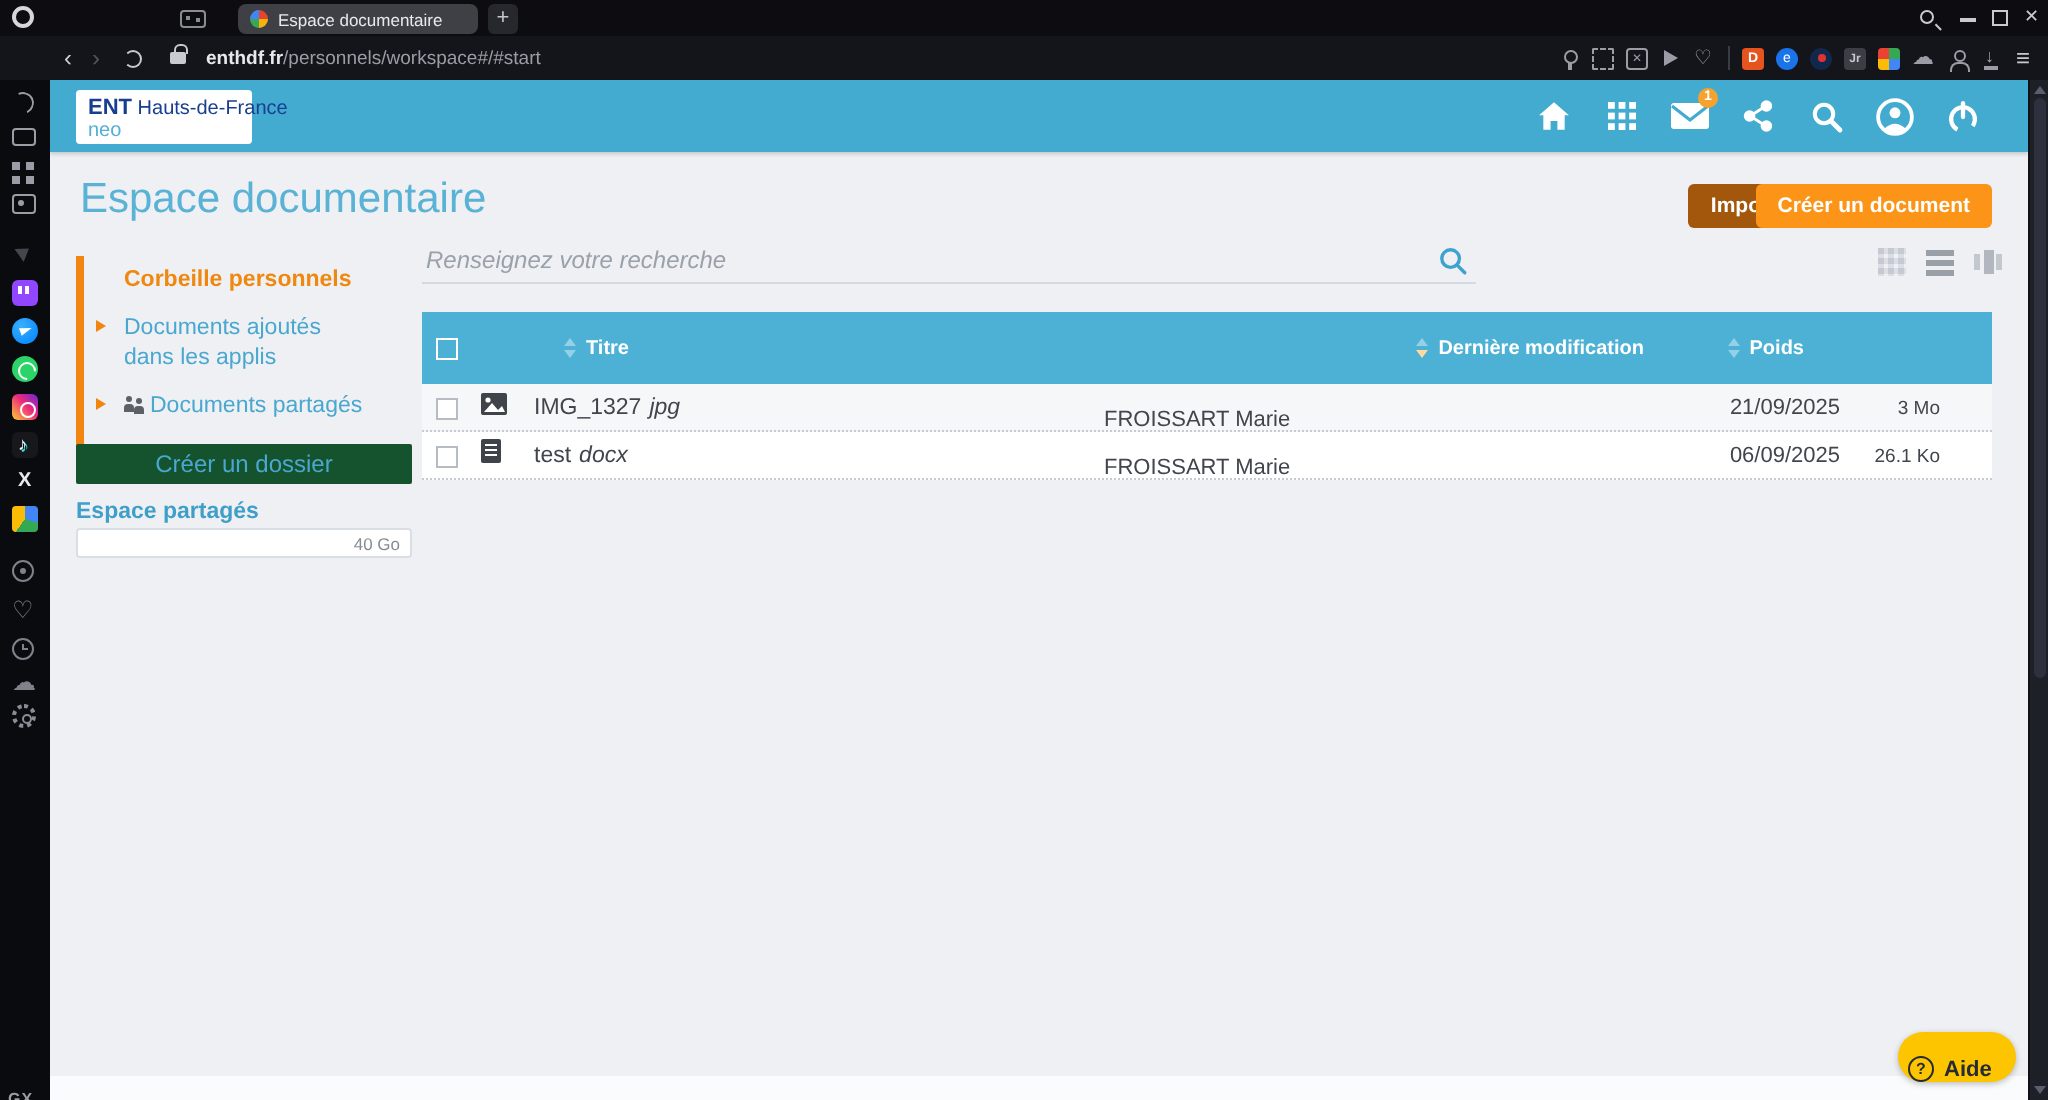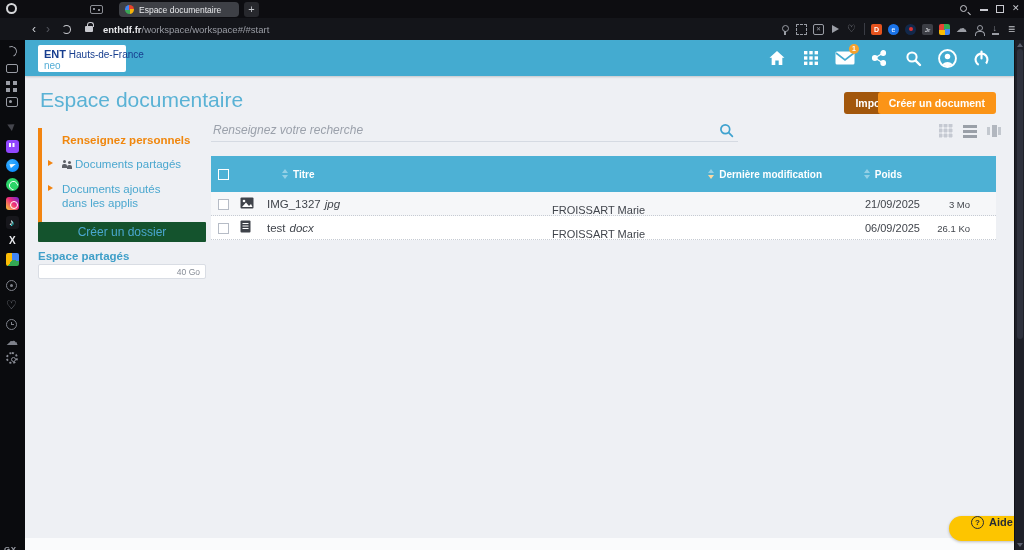--- a/index.html
+++ b/index.html
@@ -176,21 +176,21 @@
   .t-row.even { background:#ffffff; }
   .t-row .cb { width:11px; height:11px; border:1px solid #b6bcc6; background:#fff; margin-left:7px; }
   .file-ic { margin-left:7px; }
   .fname { font-size:11.5px; padding-left:8px; white-space:nowrap; }
   .fext { font-style:italic; margin-left:4px; }
   .fowner { font-size:11px; padding-left:6px;margin-top:12px; }
   .fdate { font-size:11px; text-align:right; padding-right:6px; }
   .fsize { font-size:9.5px; text-align:right; padding-right:26px; }
 
   
-  .help-btn { position:absolute; left:924px; top:476px; height:25px; background:#fdc500; border-radius:13px; display:flex; align-items:flex-start; gap:5px; padding:0 12px 0 22px; box-shadow:0 1px 3px rgba(0,0,0,0.25); }
+  .help-btn { position:absolute; left:924px; top:476px; height:25px; background:#fdc500; border-radius:13px; display:flex; align-items:flex-end; gap:5px; padding:0 12px 0 5px; box-shadow:0 1px 3px rgba(0,0,0,0.25); }
   .help-q { width:13px; height:13px; border:1.6px solid #272b33; border-radius:50%; position:relative; }
   .help-q::before { content:"?"; position:absolute; left:3px; top:0.5px; font-size:8px; font-weight:bold; color:#272b33; }
   .help-label { font-size:11px; font-weight:bold; color:#272b33; }
   .footer-strip { position:absolute; left:0; top:498px; width:989px; height:12px; background:#fafbfc; }
 </style>
 </head>
 <body>
 
 <div class="abs topbar">
   <div class="abs opera-ring"></div>
@@ -211,21 +211,21 @@
     </div>
   <div class="abs win-ic close-x" style="left:1010px;"></div>
 </div>
 
 <div class="abs addrbar">
   <span class="nav-ch back">‹</span>
   <span class="nav-ch fwd">›</span>
   <div class="reload"></div>
   <div class="lock"></div>
   <div class="url">
-    <span class="url-host">enthdf.fr</span><span class="url-path">/workspace/workspace#/#start</span>
+    <span class="url-host">enthdf.fr</span><span class="url-path">/personnels/workspace#/#start</span>
   </div>
   <div class="addr-icons">
     <div class="ai ai-pin"></div>
     <div class="ai ai-snap"></div>
     <div class="ai ai-adb"></div>
     <div class="ai ai-play"></div>
     <div class="ai ai-heart"></div>
     <div class="ai-sep"></div>
     <div class="ext ext-d"></div>
     <div class="ext ext-e"></div>
@@ -333,26 +333,26 @@
           </svg>
       </div>
     </div>
   </div>
 
   <div class="page-title">Espace documentaire</div>
   <div class="btn btn-import">Importer</div>
   <div class="btn btn-create">Créer un document</div>
 
   <div class="nav-block">
-    <div class="nav-item active">Renseignez personnels</div>
+    <div class="nav-item active">Corbeille personnels</div>
+    <div class="nav-item" style="width:150px;">
+      <span class="tri"></span><span>Documents ajoutés dans les applis</span>
+    </div>
     <div class="nav-item">
       <span class="tri"></span><span class="ppl"></span><span>Documents partagés</span>
-    </div>
-    <div class="nav-item" style="width:150px;">
-      <span class="tri"></span><span>Documents ajoutés dans les applis</span>
     </div>
     <div class="nav-item">
       <span class="tri"></span><span>Corbeille</span>
     </div>
   </div>
   <div class="btn-folder">Créer un dossier</div>
   <div class="space-label">Espace partagés</div>
   <div class="gauge">
     <div class="gauge-val">40 Go</div>
   </div>

